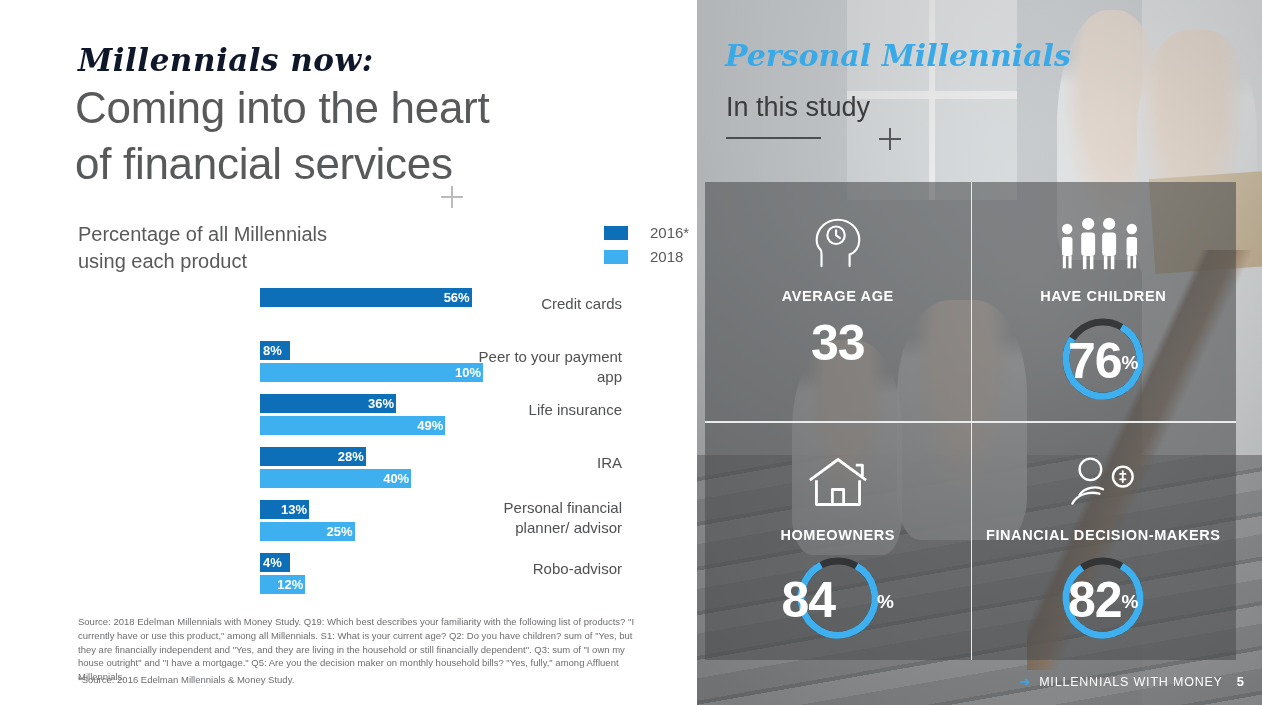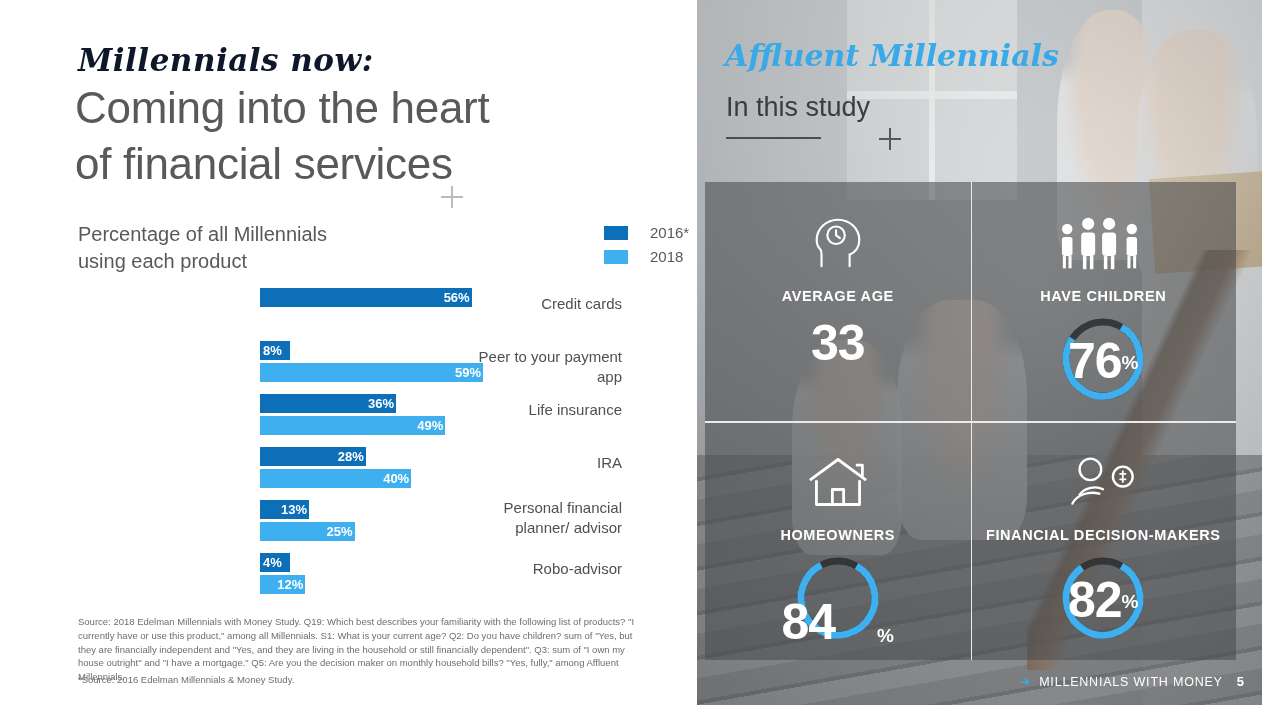--- a/index.html
+++ b/index.html
@@ -232,21 +232,21 @@
           </div>
         </div>
       </div>
       <div class="bar-group" style="top: 53px;">
         <div class="bar-label" style="top: 6px; padding-right: 16px;">Peer to your payment app</div>
         <div class="bar-wrap">
           <div class="bar" style="width: 30.24px; background: rgb(13, 111, 184); justify-content: flex-start;">
             <span class="bar-value" style="padding-right: 0px; padding-left: 3px;">8%</span>
           </div>
           <div class="bar" style="width: 223.02px; background: rgb(63, 176, 239);">
-            <span class="bar-value">59%</span>
+            <span class="bar-value">10%</span>
           </div>
         </div>
       </div>
       <div class="bar-group" style="top: 106px;">
         <div class="bar-label" style="top: 6px; padding-right: 16px;">Life insurance</div>
         <div class="bar-wrap">
           <div class="bar" style="width: 136.08px; background: rgb(13, 111, 184);">
             <span class="bar-value">36%</span>
           </div>
           <div class="bar" style="width: 185.22px; background: rgb(63, 176, 239);">
@@ -305,21 +305,21 @@
     <div class="photo-shape" id="ph-person1"></div>
     <div class="photo-shape" id="ph-person2"></div>
     <div class="photo-shape" id="ph-box"></div>
     <div class="photo-shape" id="ph-stairs"></div>
     <div class="photo-shape" id="ph-rail"></div>
     <div class="photo-shape" id="ph-child"></div>
     <div class="photo-shape" id="ph-child2"></div>
     <div class="photo-shape" id="ph-vignette"></div>
   </div>
 
-  <div id="r-title">Affluent Millennials</div>
+  <div id="r-title">Personal Millennials</div>
   <div id="r-sub">In this study</div>
   <div id="r-underline"></div>
   <div id="plus-mark-right"></div>
 
   <div id="quad">
       <div class="quad-cell">
         <div class="quad-icon">
           <svg width="62" height="62" viewBox="0 0 64 64" fill="none" stroke="#ffffff" stroke-width="2.2">
         <path d="M44 56V44c6-2 10-8 10-15 0-12-10-21-22-21S10 17 10 29c0 5 2 8 4 10 1 1 1 3 1 5v12" stroke-linecap="round"></path>
         <circle cx="30" cy="24" r="9"></circle>
@@ -365,21 +365,21 @@
       <div class="quad-cell">
         <div class="quad-icon">
           <svg width="68" height="60" viewBox="0 0 72 64" fill="none" stroke="#ffffff" stroke-width="3" stroke-linejoin="round">
         <path d="M6 30 36 8l30 22"></path>
         <path d="M13 30v26h46V30"></path>
         <path d="M30 56V40h12v16"></path>
         <path d="M55 14h7v12"></path>
       </svg>
         </div>
         <div class="quad-label">HOMEOWNERS</div>
-        <div class="quad-stat" style="margin-top: 10px; height: 94px;  gap: 42px;">
+        <div class="quad-stat" style="margin-top: 10px; height: 94px; align-items: center; gap: 42px;">
           <svg width="94" height="94" viewBox="0 0 94 94" class="ring">
             <circle cx="47" cy="47" r="37" fill="none" stroke="#2c2d2f" stroke-width="7" opacity="0.85"></circle>
             <circle cx="47" cy="47" r="37" fill="none" stroke="#3fb0ef" stroke-width="7" stroke-dasharray="195.28139934714156 232.4778563656447" transform="rotate(-60 47 47)" stroke-linecap="butt"></circle>
           </svg>
           <span class="stat-number" style="position: relative;">84</span>
           <span class="stat-pct" style="position: relative;">%</span>
         </div>
       </div>
       <div class="quad-cell">
         <div class="quad-icon">

